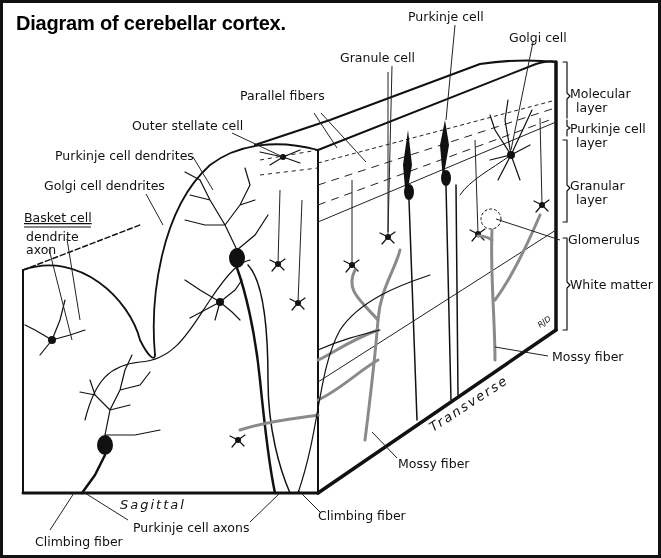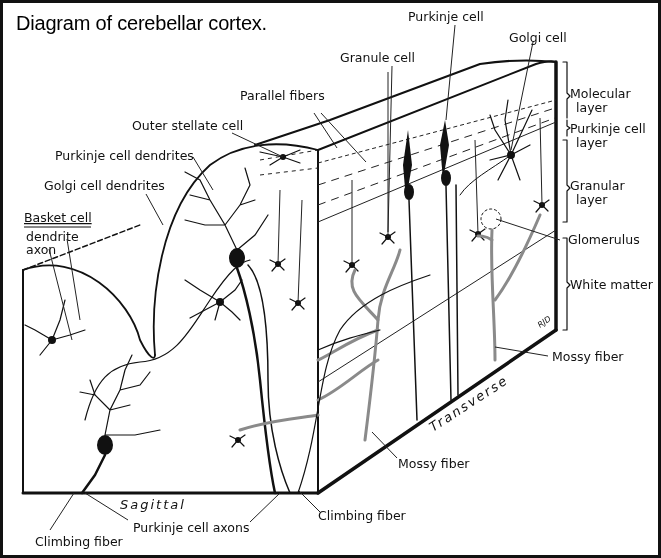--- a/index.html
+++ b/index.html
@@ -7,21 +7,21 @@
   .frame {
     position: absolute; left: 0; top: 0;
     width: 661px; height: 558px;
     box-sizing: border-box;
     border: 3px solid #111111;
     background: #ffffff;
   }
   .title {
     position: absolute; left: 16px; top: 12px;
     font-family: "Liberation Sans", sans-serif;
-    font-weight: normal; font-size: 20px; color: #000;
+    font-weight: bold; font-size: 20px; color: #000;
     letter-spacing: -0.2px;
   }
   svg.diagram { position: absolute; left: 0; top: 0; }
   .lbl {
     font-family: "DejaVu Sans", sans-serif;
     font-size: 12.5px; fill: #111;
   }
   .lbl-it {
     font-family: "DejaVu Sans", sans-serif;
     font-size: 13px; font-style: italic; fill: #111; letter-spacing: 2px;

